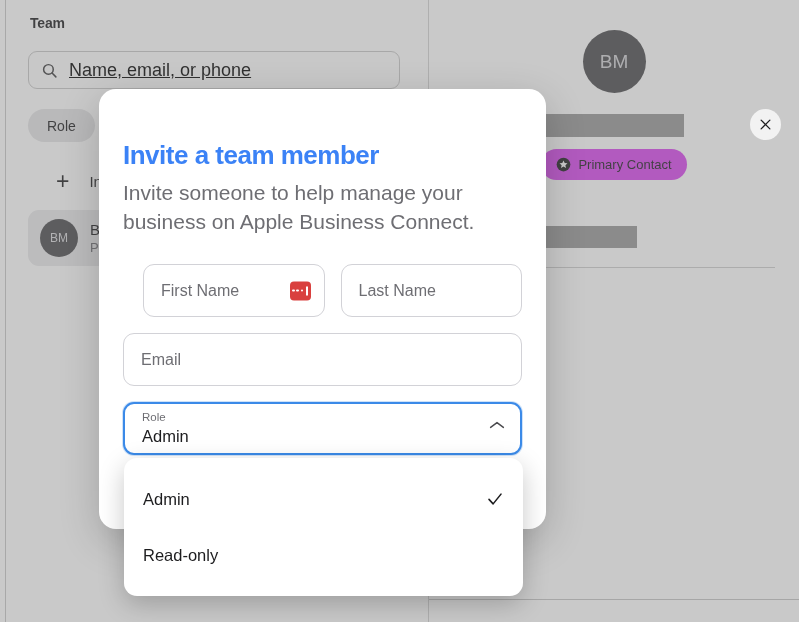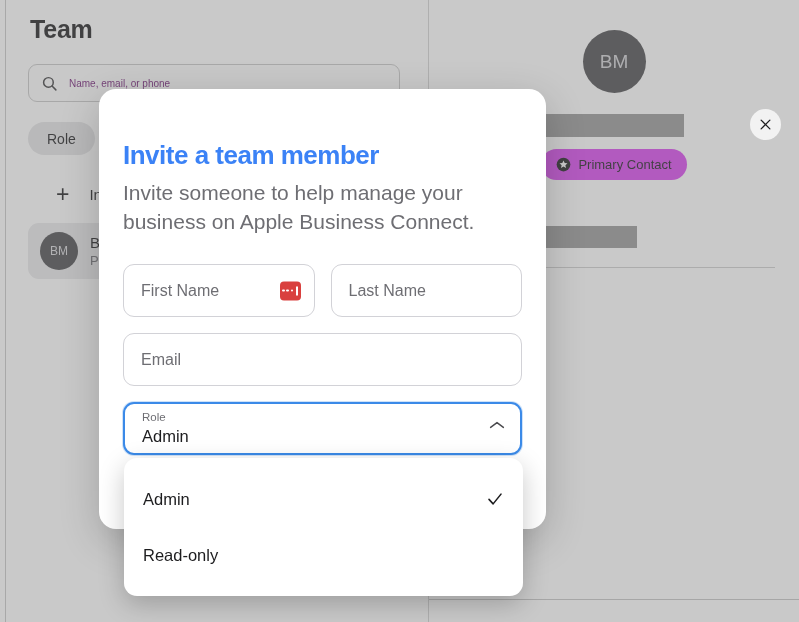--- a/index.html
+++ b/index.html
@@ -37,21 +37,21 @@
   }
   .bg-left::before{
     content:"";
     position:absolute;
     left:5px; top:0; bottom:0;
     width:1px;
     background:#c9c9c9;
   }
 
   .page-title {
-    font-size: 25px;
+    font-size: 14px;
     font-weight: 700;
     color: #1d1d1f;
     letter-spacing: -0.2px;
     margin-top: 15px;
     margin-left: 2px;
   }
 
   .search-box {
     margin-top: 20px;
     height: 38px;
@@ -62,22 +62,23 @@
     padding: 0 12px;
     background: #fdfdfd;
   }
   .search-box .mag {
     width: 17px; height: 17px;
     flex: 0 0 auto;
     margin-right: 11px;
     color: #3b3b3d;
   }
   .search-placeholder {
-    font-size: 10px;
-    color: #701a75;
+    font-size: 18px;
+    color: #000000;
+    text-decoration: underline;
   }
 
   .chip-row { margin-top: 20px; display: flex; gap: 10px; }
   .chip {
     height: 33px;
     padding: 0 19px;
     border-radius: 17px;
     background: #e4e4e6;
     display: flex;
     align-items: center;
@@ -252,20 +253,21 @@
     font-size: 21px;
     line-height: 1.36;
     color: #6e6e73;
     max-width: 360px;
   }
 
   .field-row {
     display: flex;
     gap: 16px;
     margin-top: 28px;
+    margin-left: 20px;
   }
   .field {
     position: relative;
     height: 53px;
     border: 1px solid #d2d2d7;
     border-radius: 11px;
     background: #ffffff;
     display: flex;
     align-items: center;
     padding: 0 17px;

